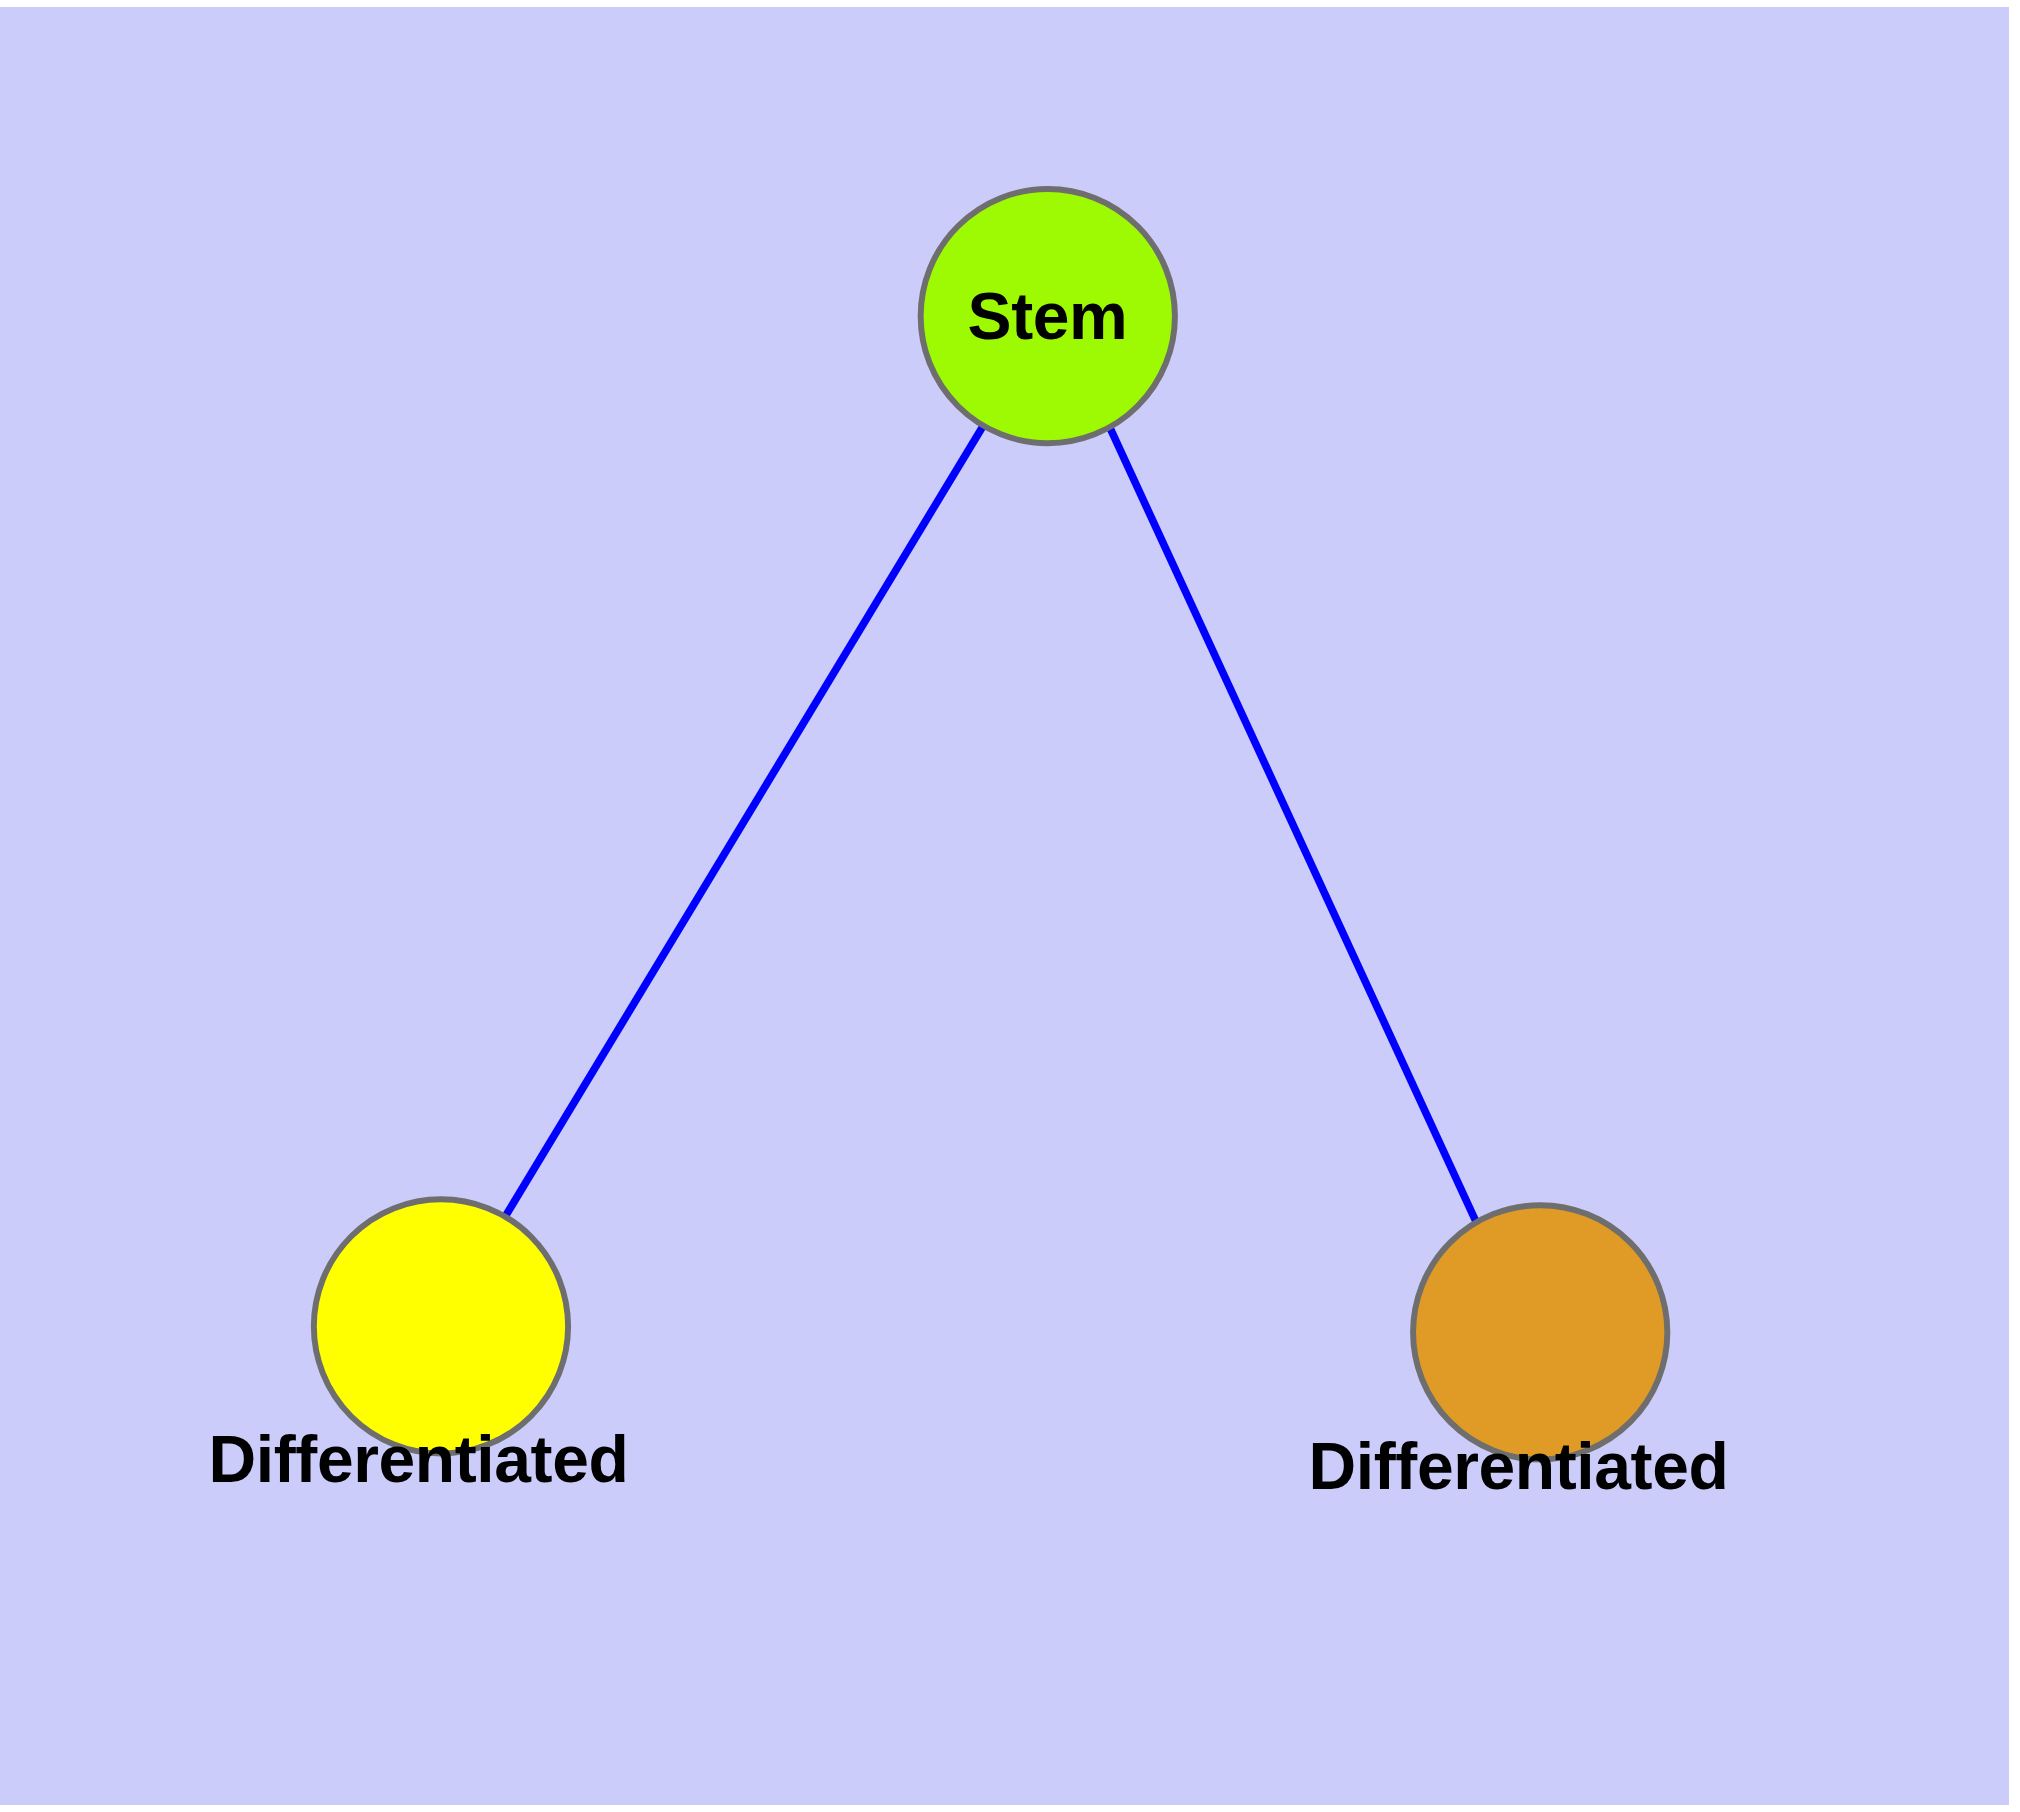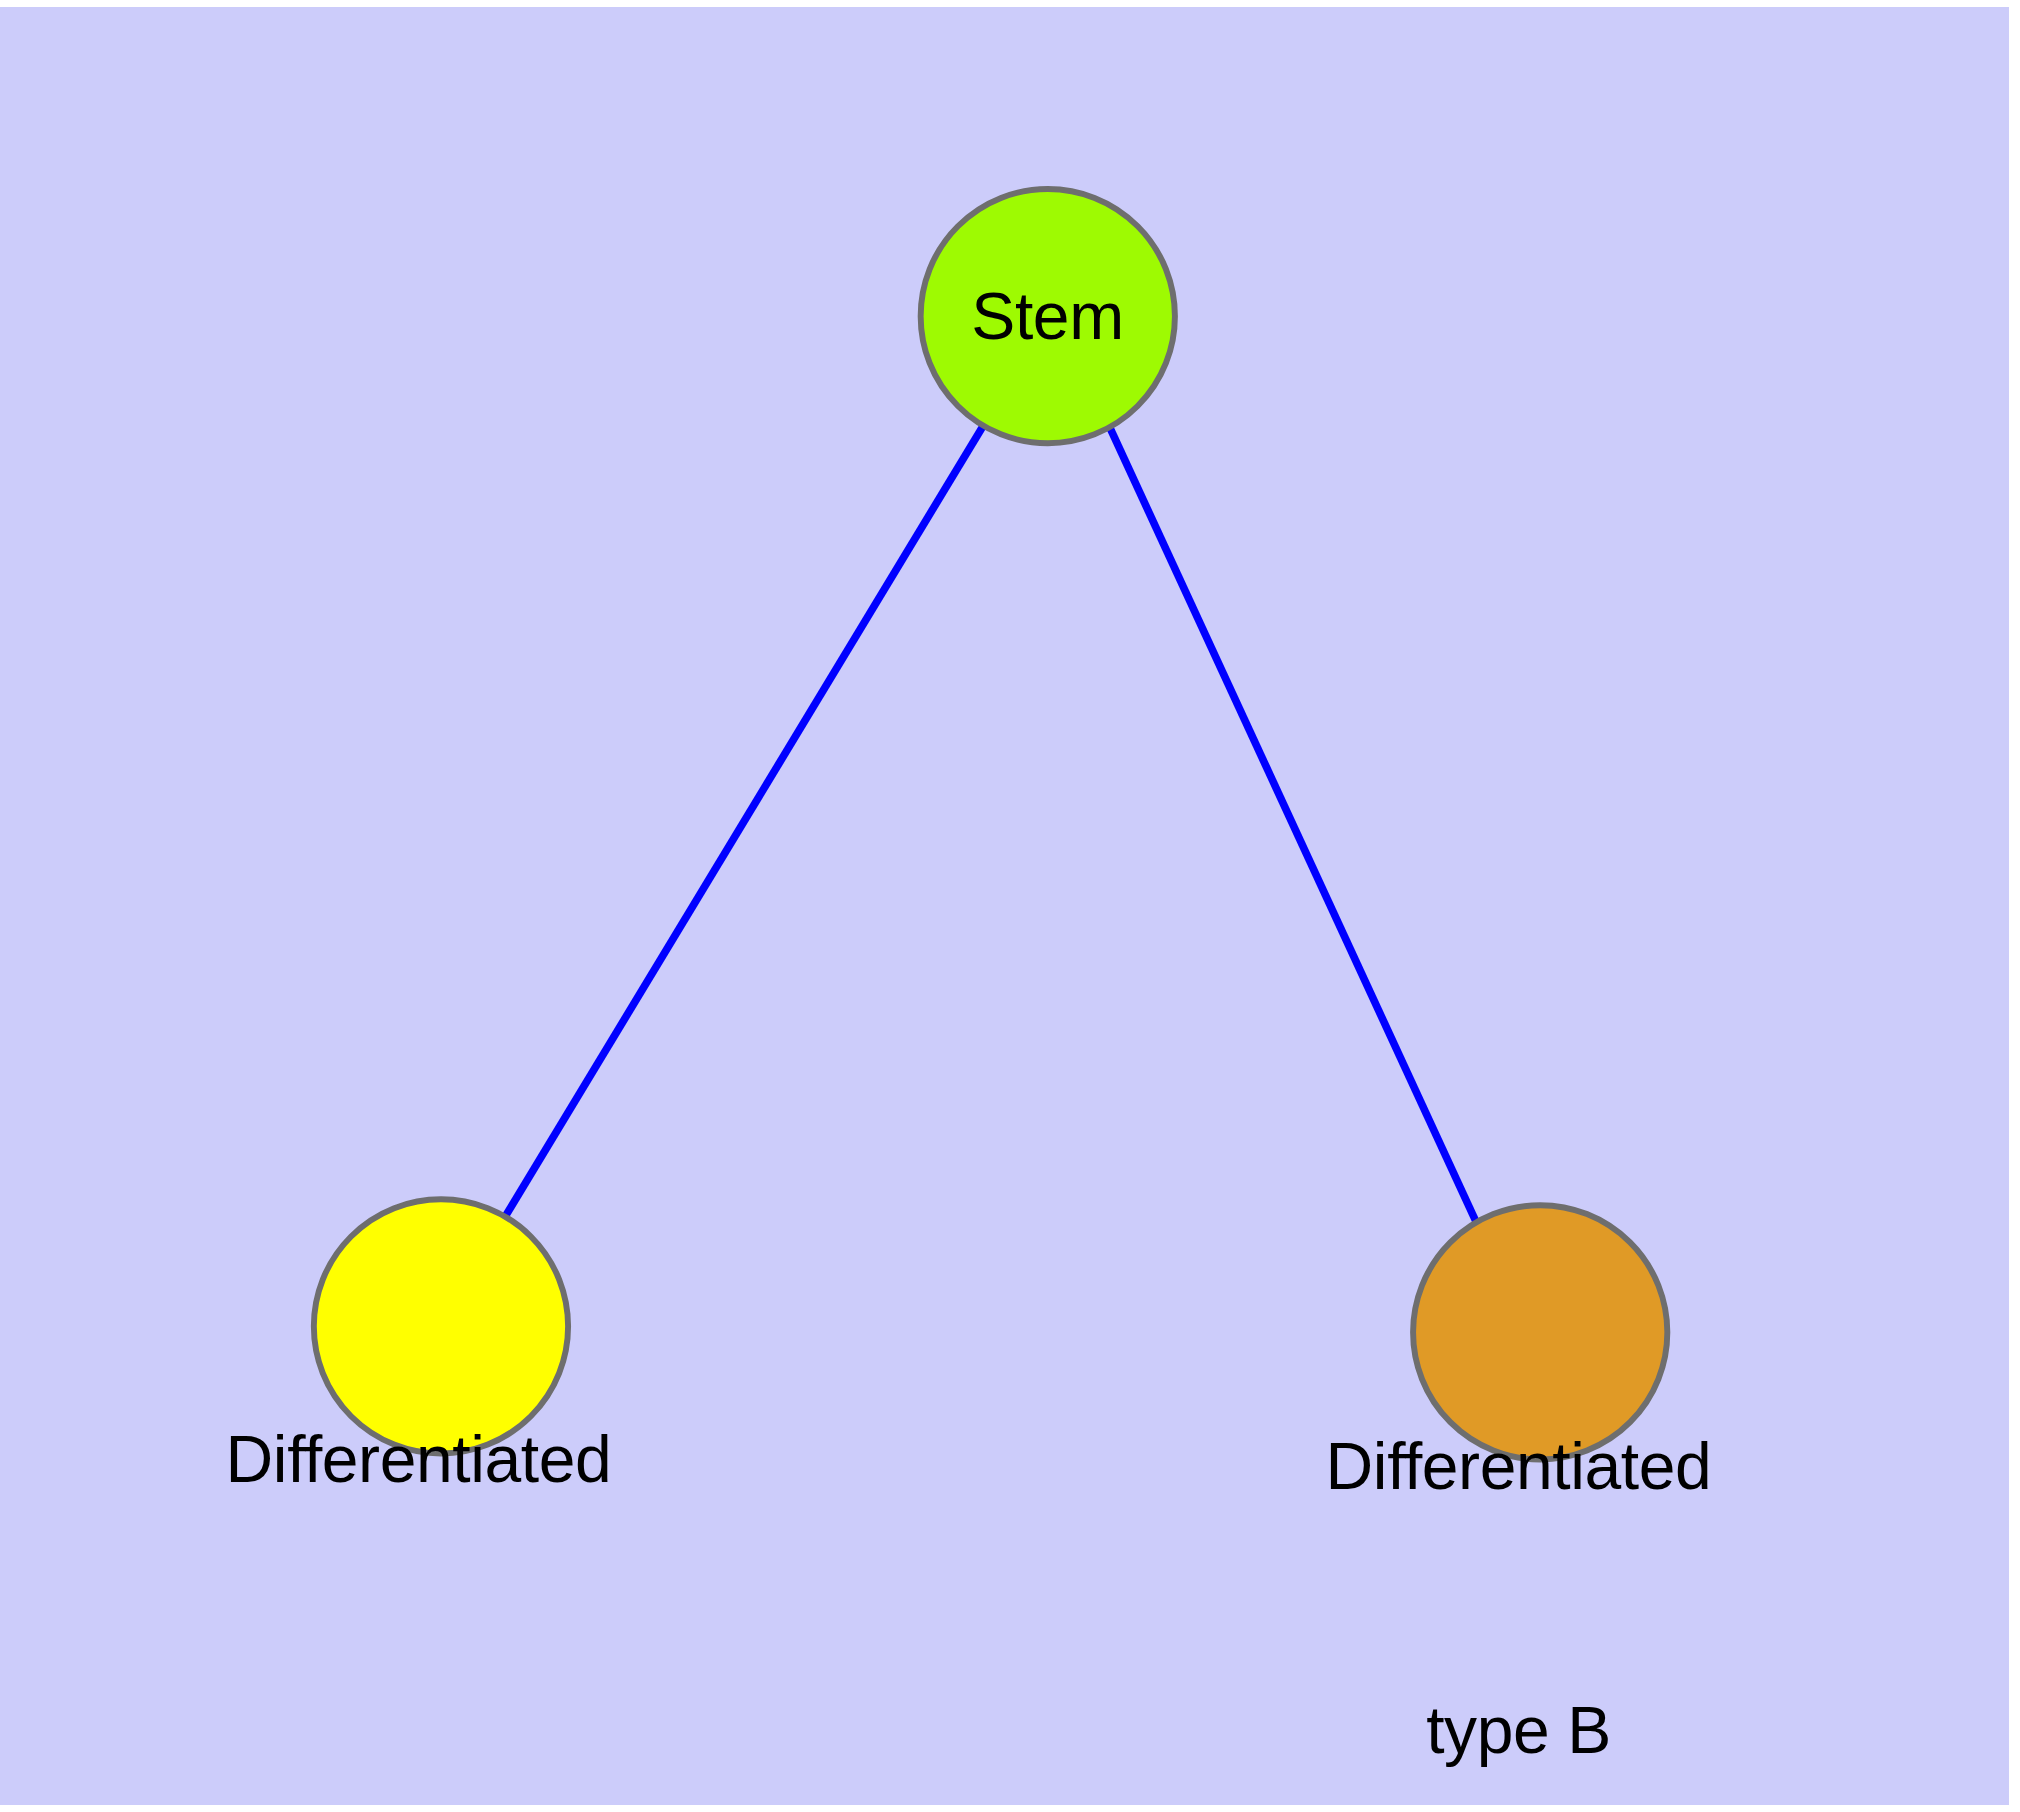--- a/index.html
+++ b/index.html
@@ -36,21 +36,21 @@
     stroke-width: 7;
   }
   .edge-line {
     stroke: #0000ff;
     stroke-width: 9;
     stroke-linecap: butt;
   }
   .node-label {
     position: absolute;
     color: #000000;
-    font-weight: normal;
+    font-weight: bold;
     font-size: 66px;
     line-height: 88px;
     text-align: center;
     white-space: pre;
     letter-spacing: -0.4px;
     pointer-events: none;
     -webkit-font-smoothing: antialiased;
   }
   #label-stem {
     left: 793px;
@@ -91,17 +91,16 @@
   </svg>
 
   <div id="label-stem" class="node-label">Stem</div>
 
   <div id="label-diff-a" class="node-label">
     <div>Differentiated</div>
   </div>
 
   <div id="label-diff-b" class="node-label">
     <div>Differentiated</div>
-    <div>type B</div>
   </div>
 
 </div>
 
 
 </body></html>

